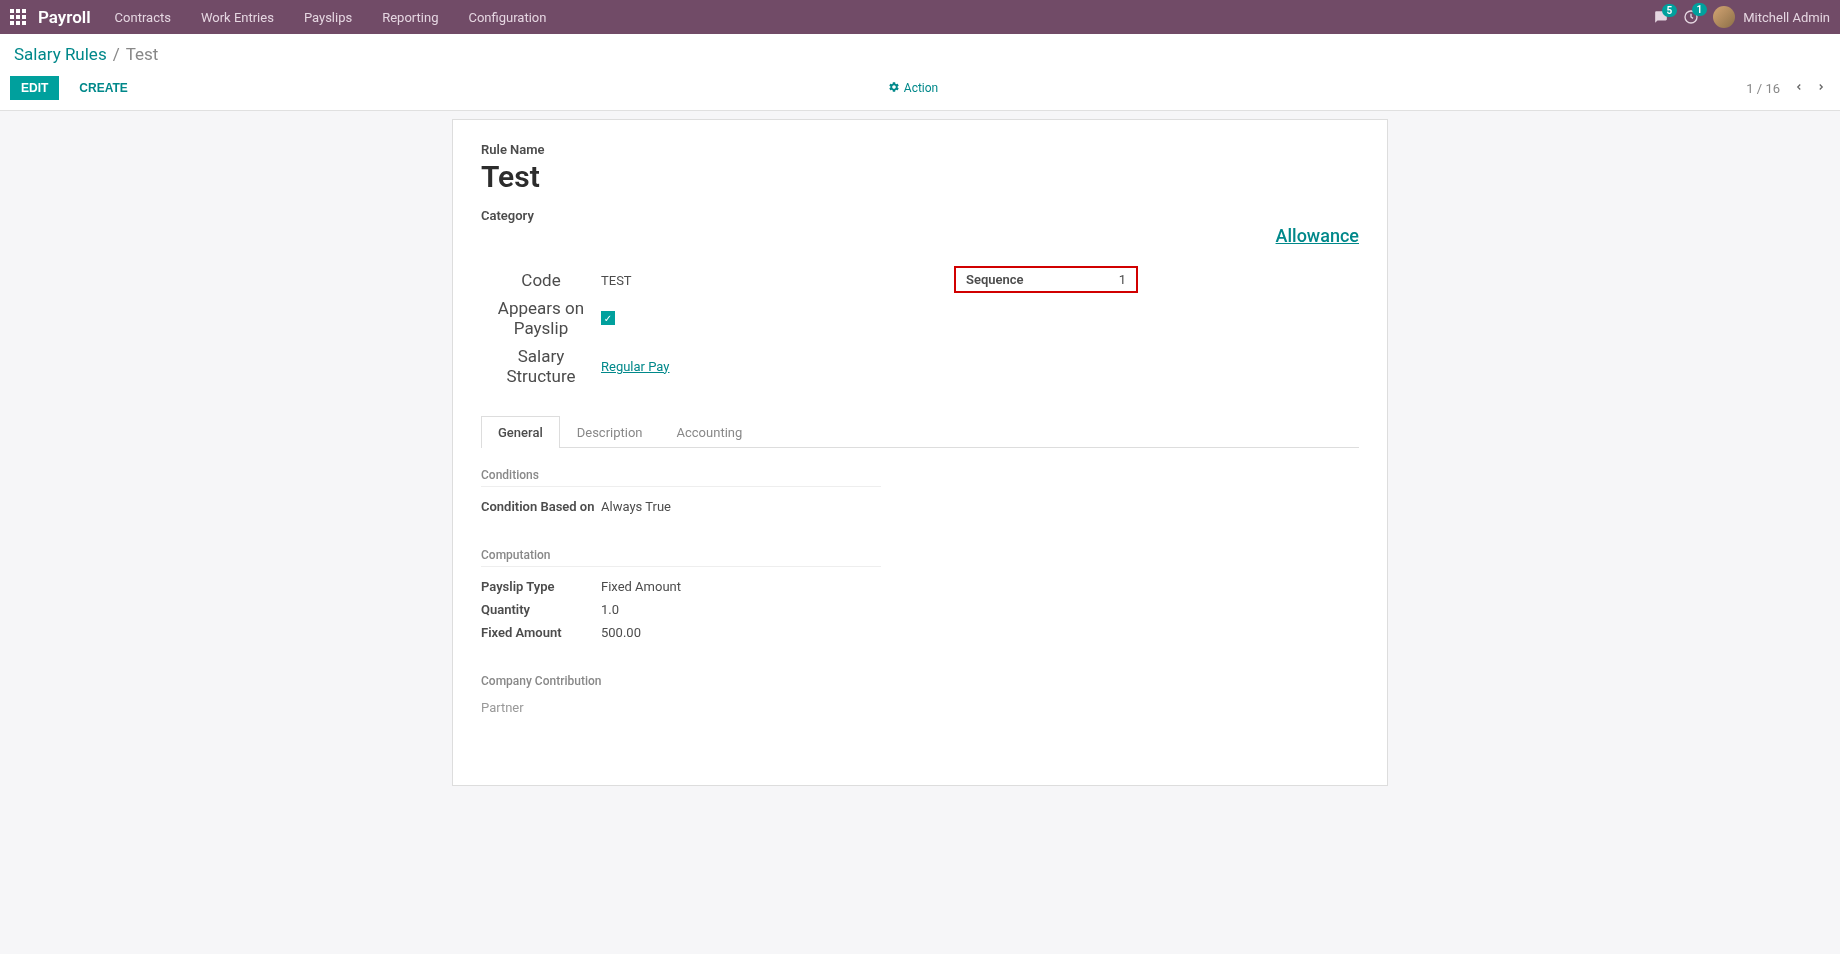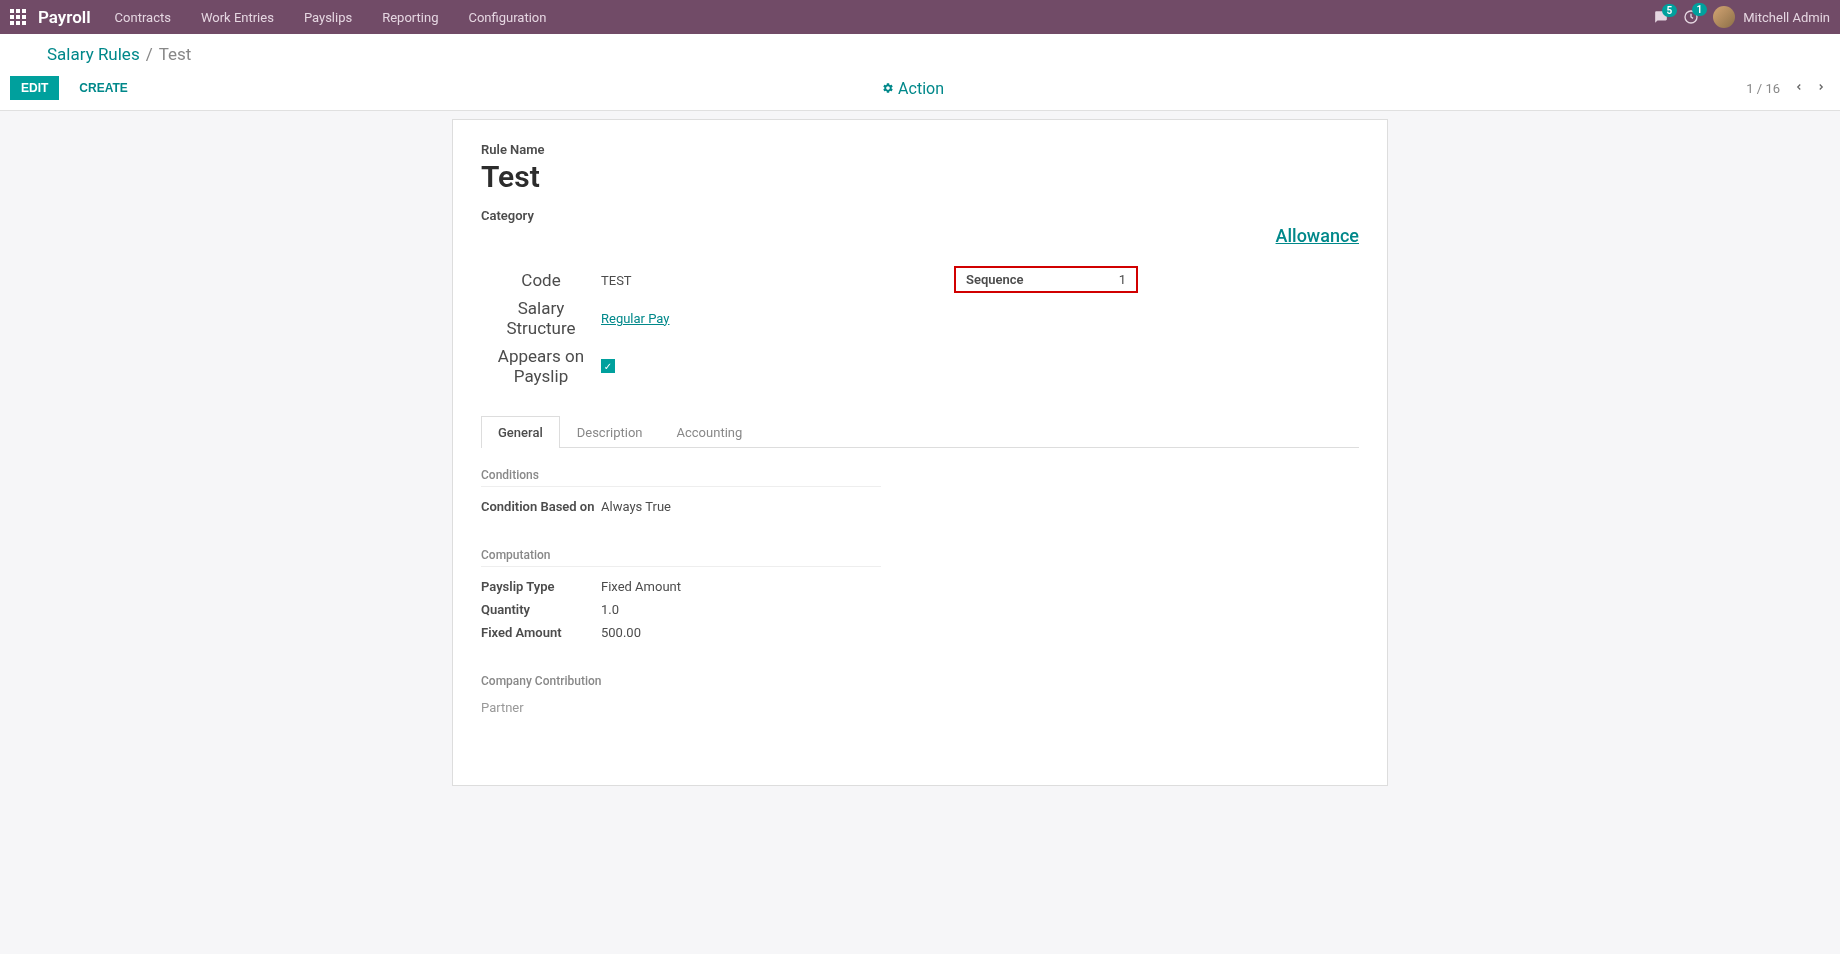--- a/index.html
+++ b/index.html
@@ -65,21 +65,20 @@
 
     .breadcrumb-bar {
       background: #fff;
       padding: 10px 14px 4px;
     }
     .breadcrumb {
       font-size: 17px;
       display: flex;
       gap: 6px;
       align-items: baseline;
-      margin-left: 33px;
     }
     .breadcrumb a { color: #00888a; text-decoration: none; }
     .breadcrumb .sep { color: #888; }
     .breadcrumb .current { color: #888; }
 
     .control-bar {
       background: #fff;
       display: flex;
       align-items: center;
       padding: 8px 10px 10px;
@@ -108,21 +107,21 @@
       flex: 1;
       text-align: center;
       position: relative;
     }
     .action-menu {
       display: inline-flex;
       align-items: center;
       gap: 4px;
       color: #00888a;
       cursor: pointer;
-      font-size: 16px;
+      font-size: 12px;
       margin-left: -60px;
     }
     .gear-icon svg { width: 12px; height: 12px; }
     .pager {
       display: flex;
       align-items: center;
       gap: 10px;
       color: #888;
       font-size: 13px;
     }
@@ -364,26 +363,26 @@
     <div class="field-label-sm">Category</div>
     <a href="#" class="category-link">Allowance</a>
 
     <div class="two-col">
       <div class="col">
         <div class="field-row">
           <span class="fl">Code</span>
           <span class="fv">TEST</span>
         </div>
         <div class="field-row">
+          <span class="fl">Appears on Payslip</span>
+          <span class="checkbox">✓</span>
+        </div>
+        <div class="field-row">
           <span class="fl">Salary Structure</span>
           <a href="#" class="fv link">Regular Pay</a>
-        </div>
-        <div class="field-row">
-          <span class="fl">Appears on Payslip</span>
-          <span class="checkbox">✓</span>
         </div>
       </div>
       <div class="col">
         <div class="highlight-box">
           <span class="fl">Sequence</span>
           <span class="fv">1</span>
         </div>
       </div>
     </div>
 

